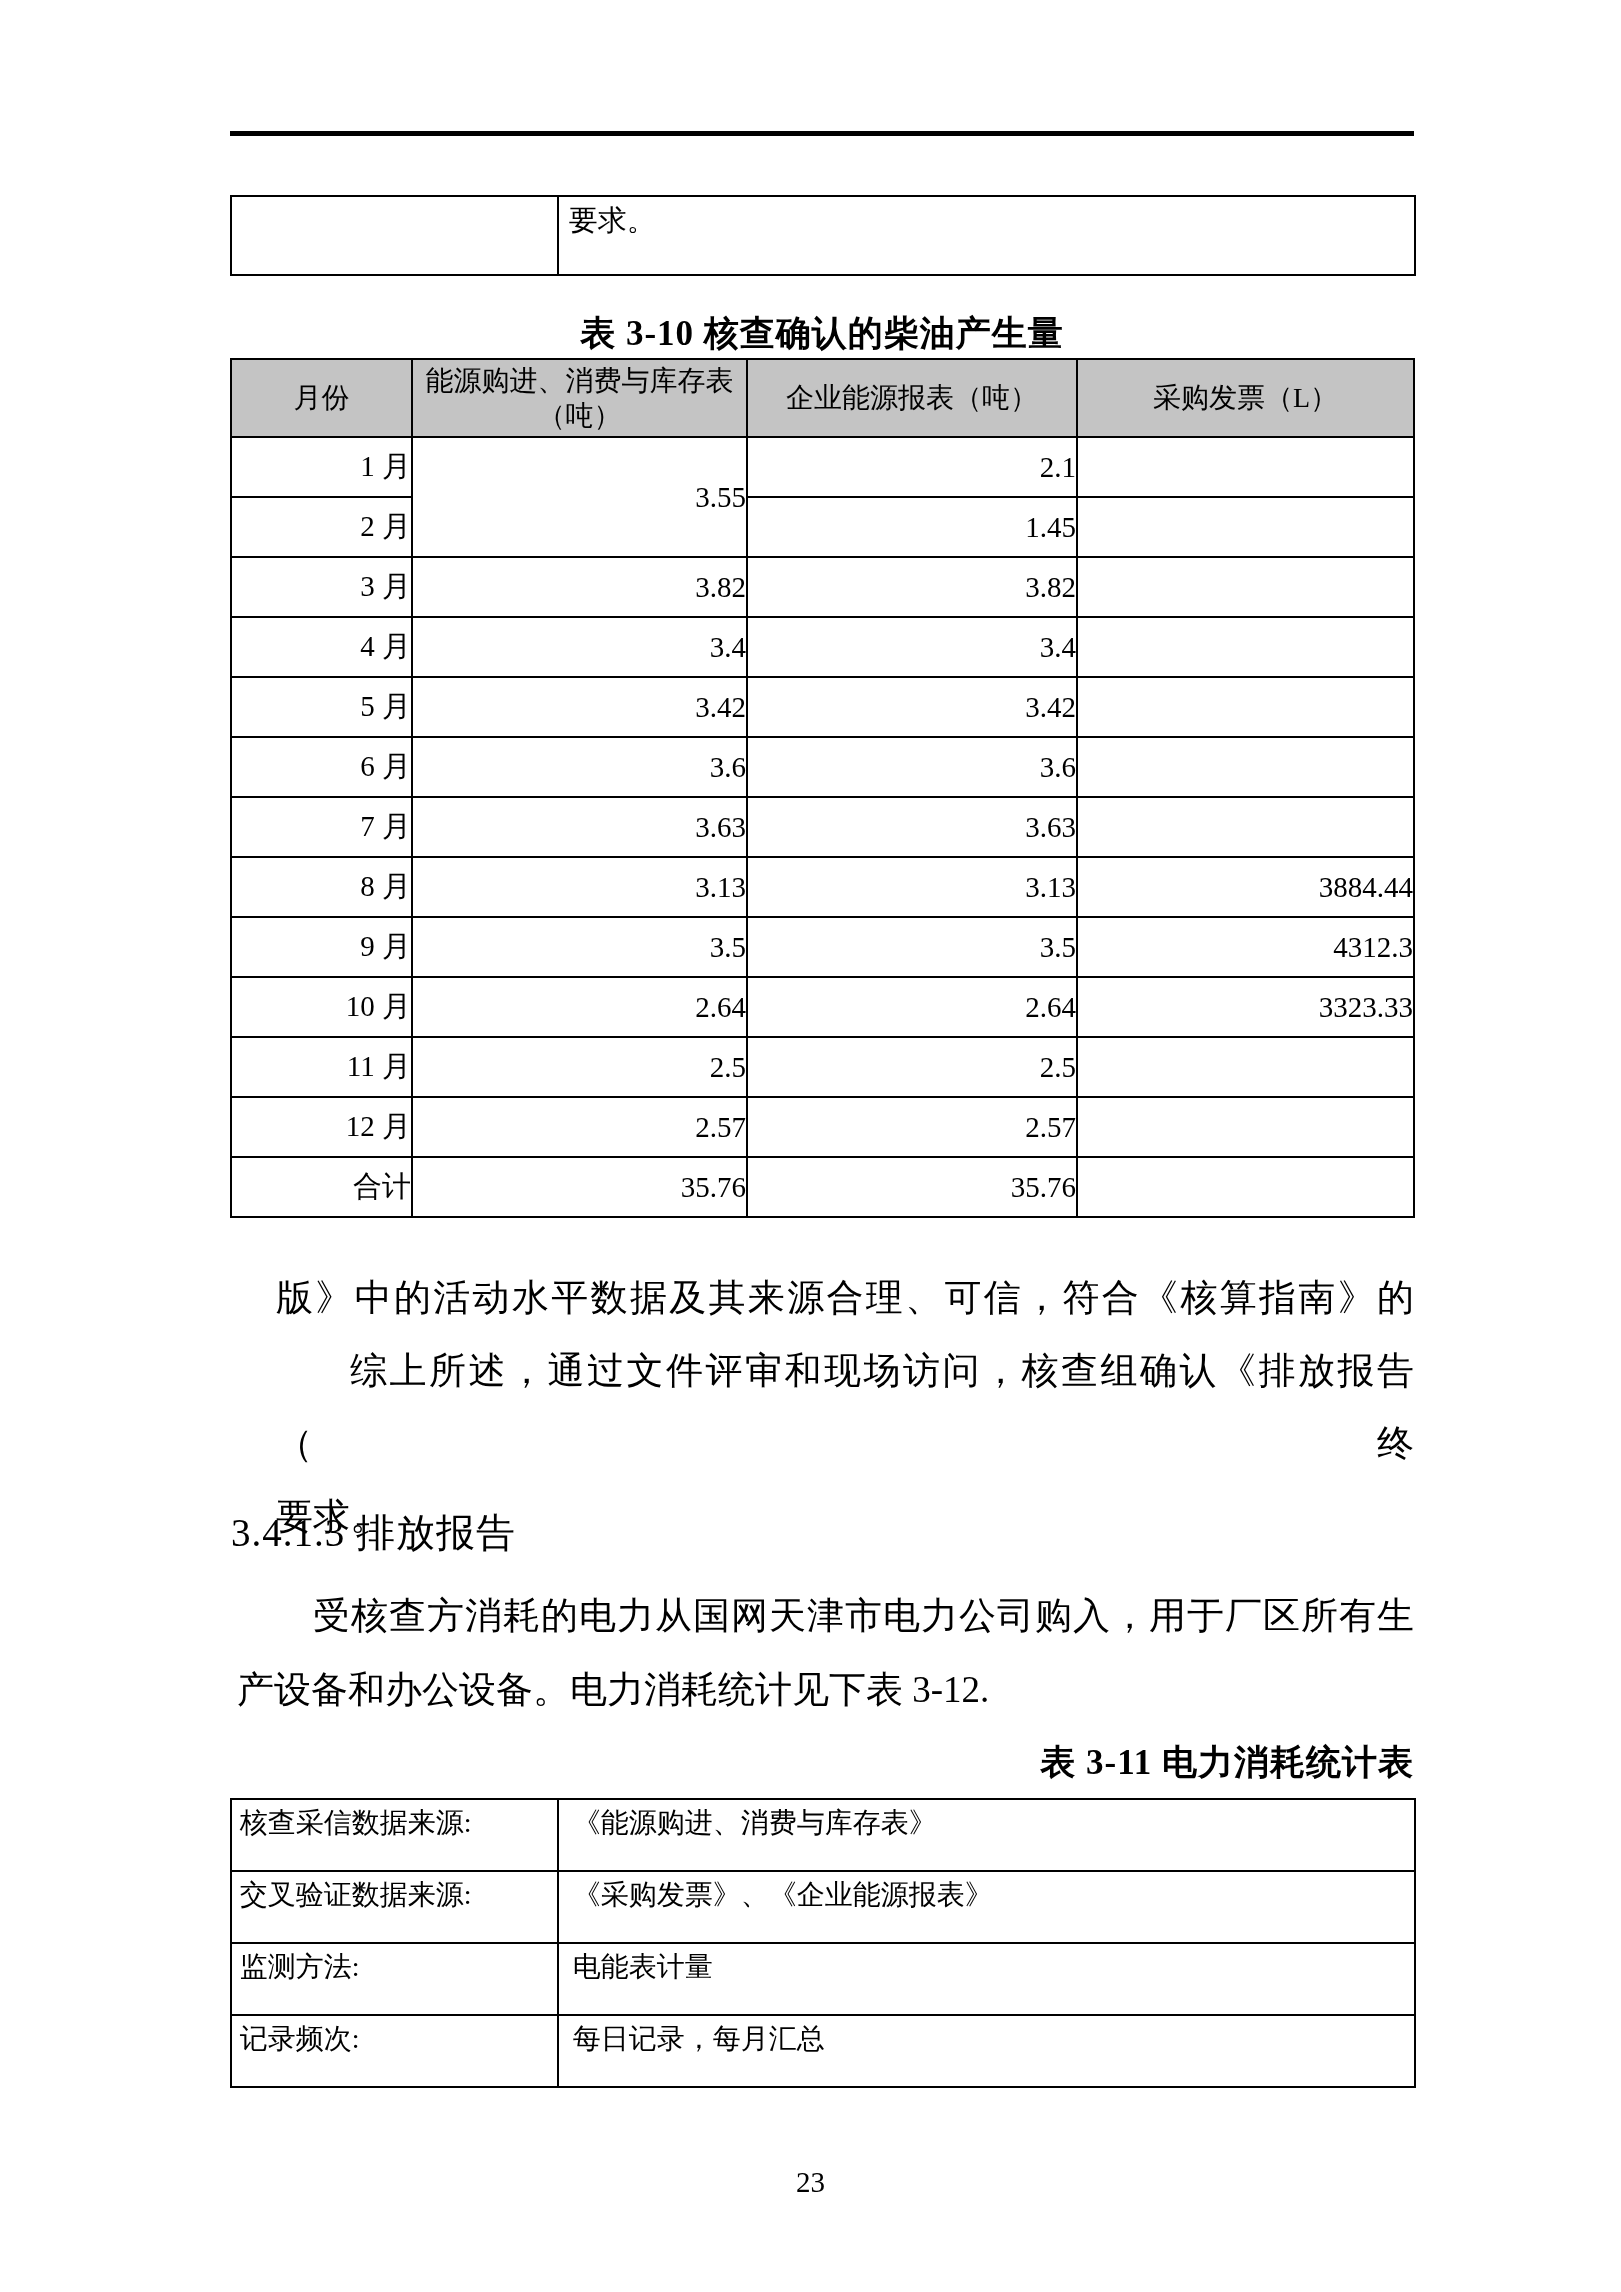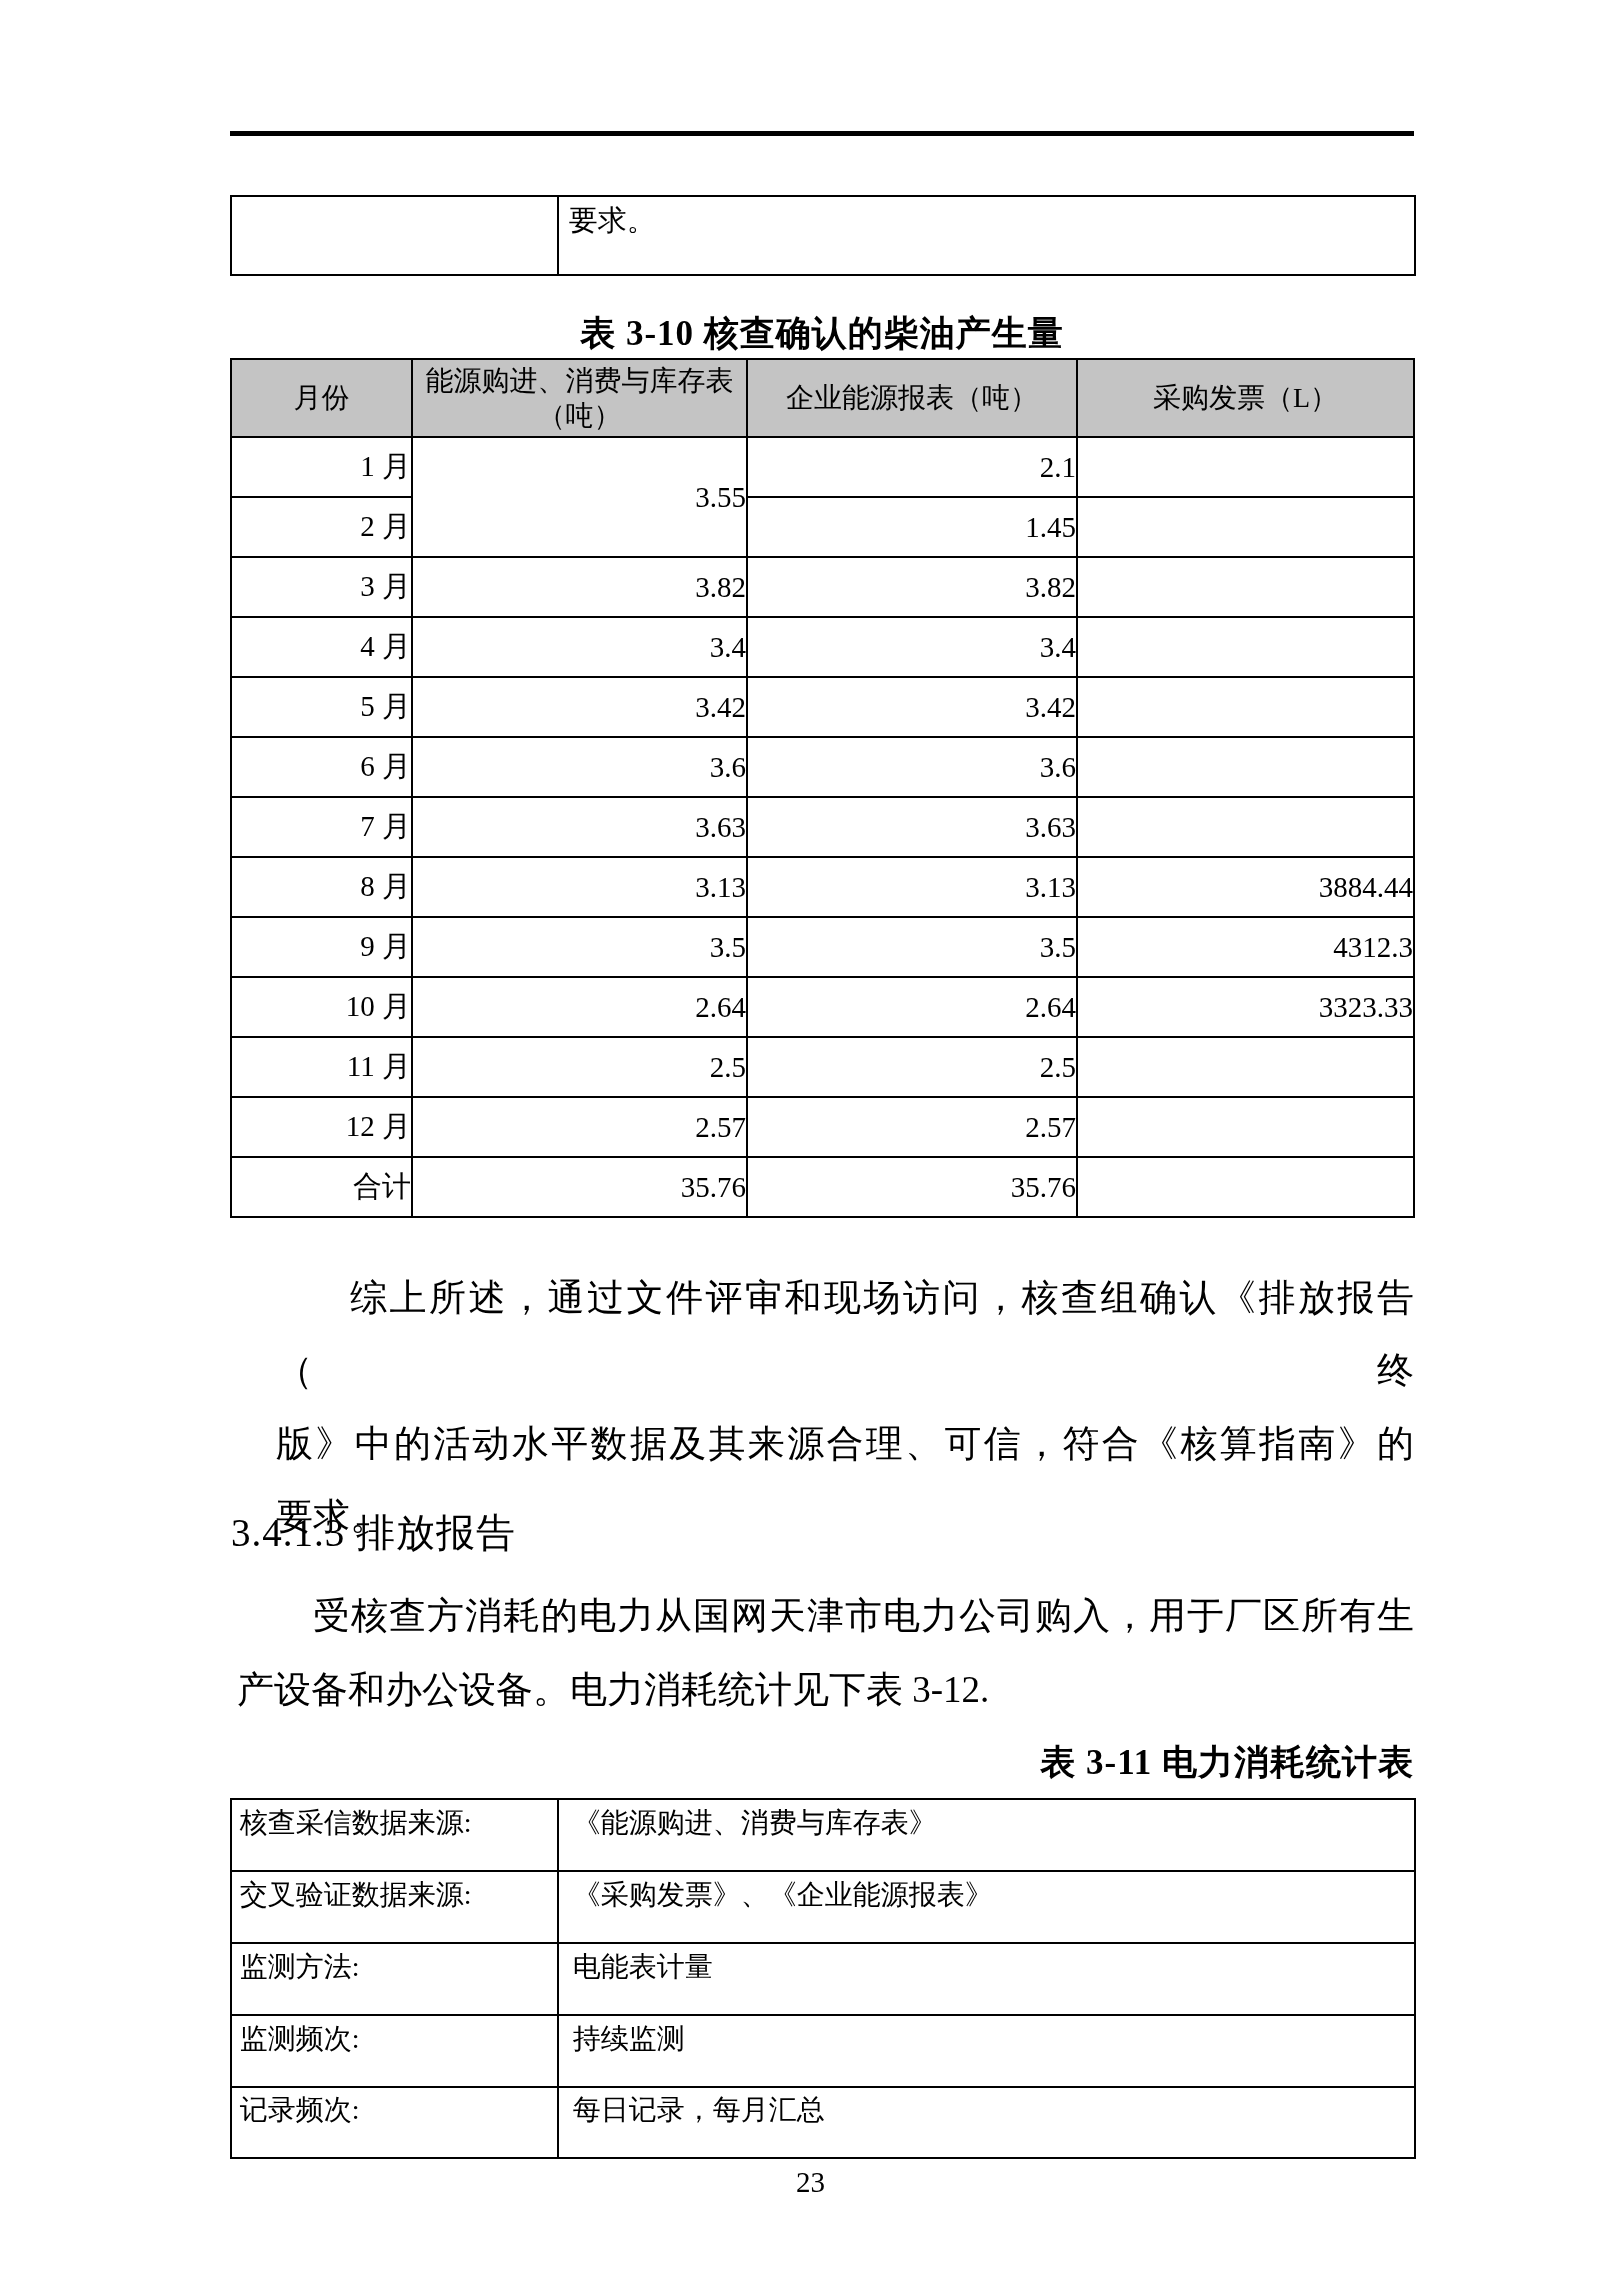--- a/index.html
+++ b/index.html
@@ -175,22 +175,22 @@
     <tr>
       <td>合计</td>
       <td>35.76</td>
       <td>35.76</td>
       <td></td>
     </tr>
   </tbody>
     </table>
 
   <div class="abs para p1">
+    <div class="pline just">版》中的活动水平数据及其来源合理、可信，符合《核算指南》的</div>
     <div class="pline just indent1">综上所述，通过文件评审和现场访问，核查组确认《排放报告（终</div>
-    <div class="pline just">版》中的活动水平数据及其来源合理、可信，符合《核算指南》的</div>
     <div class="pline">要求。</div>
   </div>
 
   <div class="abs heading">3.4.1.3 排放报告</div>
 
   <div class="abs para p2">
     <div class="pline just indent2">受核查方消耗的电力从国网天津市电力公司购入，用于厂区所有生</div>
     <div class="pline">产设备和办公设备。电力消耗统计见下表 3-12.</div>
   </div>
 
@@ -208,24 +208,20 @@
     </tr>
     <tr>
       <td class="lbl">交叉验证数据来源:</td>
       <td class="val">《采购发票》、《企业能源报表》</td>
     </tr>
     <tr>
       <td class="lbl">监测方法:</td>
       <td class="val">电能表计量</td>
     </tr>
     <tr>
-      <td class="lbl">监测频次:</td>
-      <td class="val">持续监测</td>
-    </tr>
-    <tr>
       <td class="lbl">记录频次:</td>
       <td class="val">每日记录，每月汇总</td>
     </tr>
   </tbody>
     </table>
 
   <div class="abs pagenum">23</div>
 
 </div>
 

